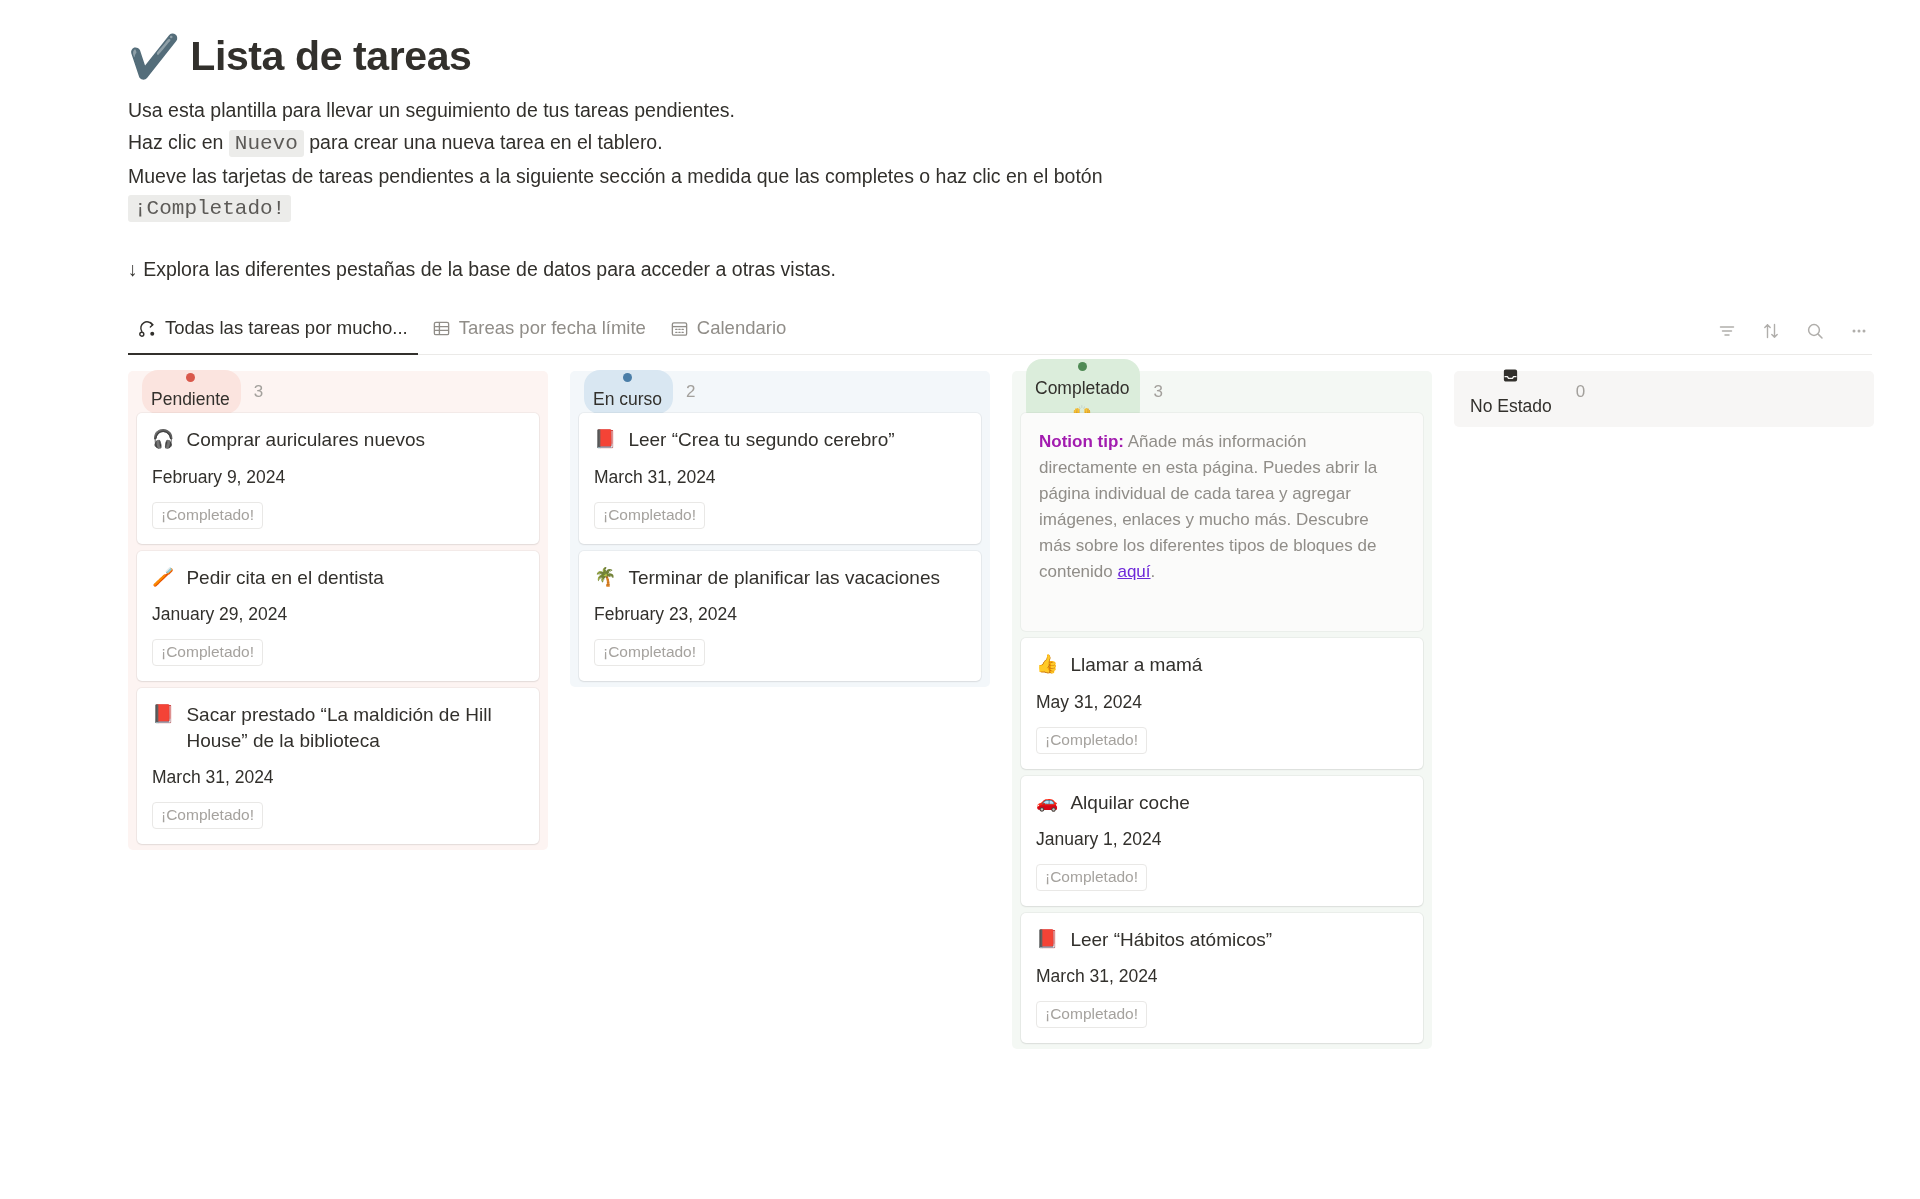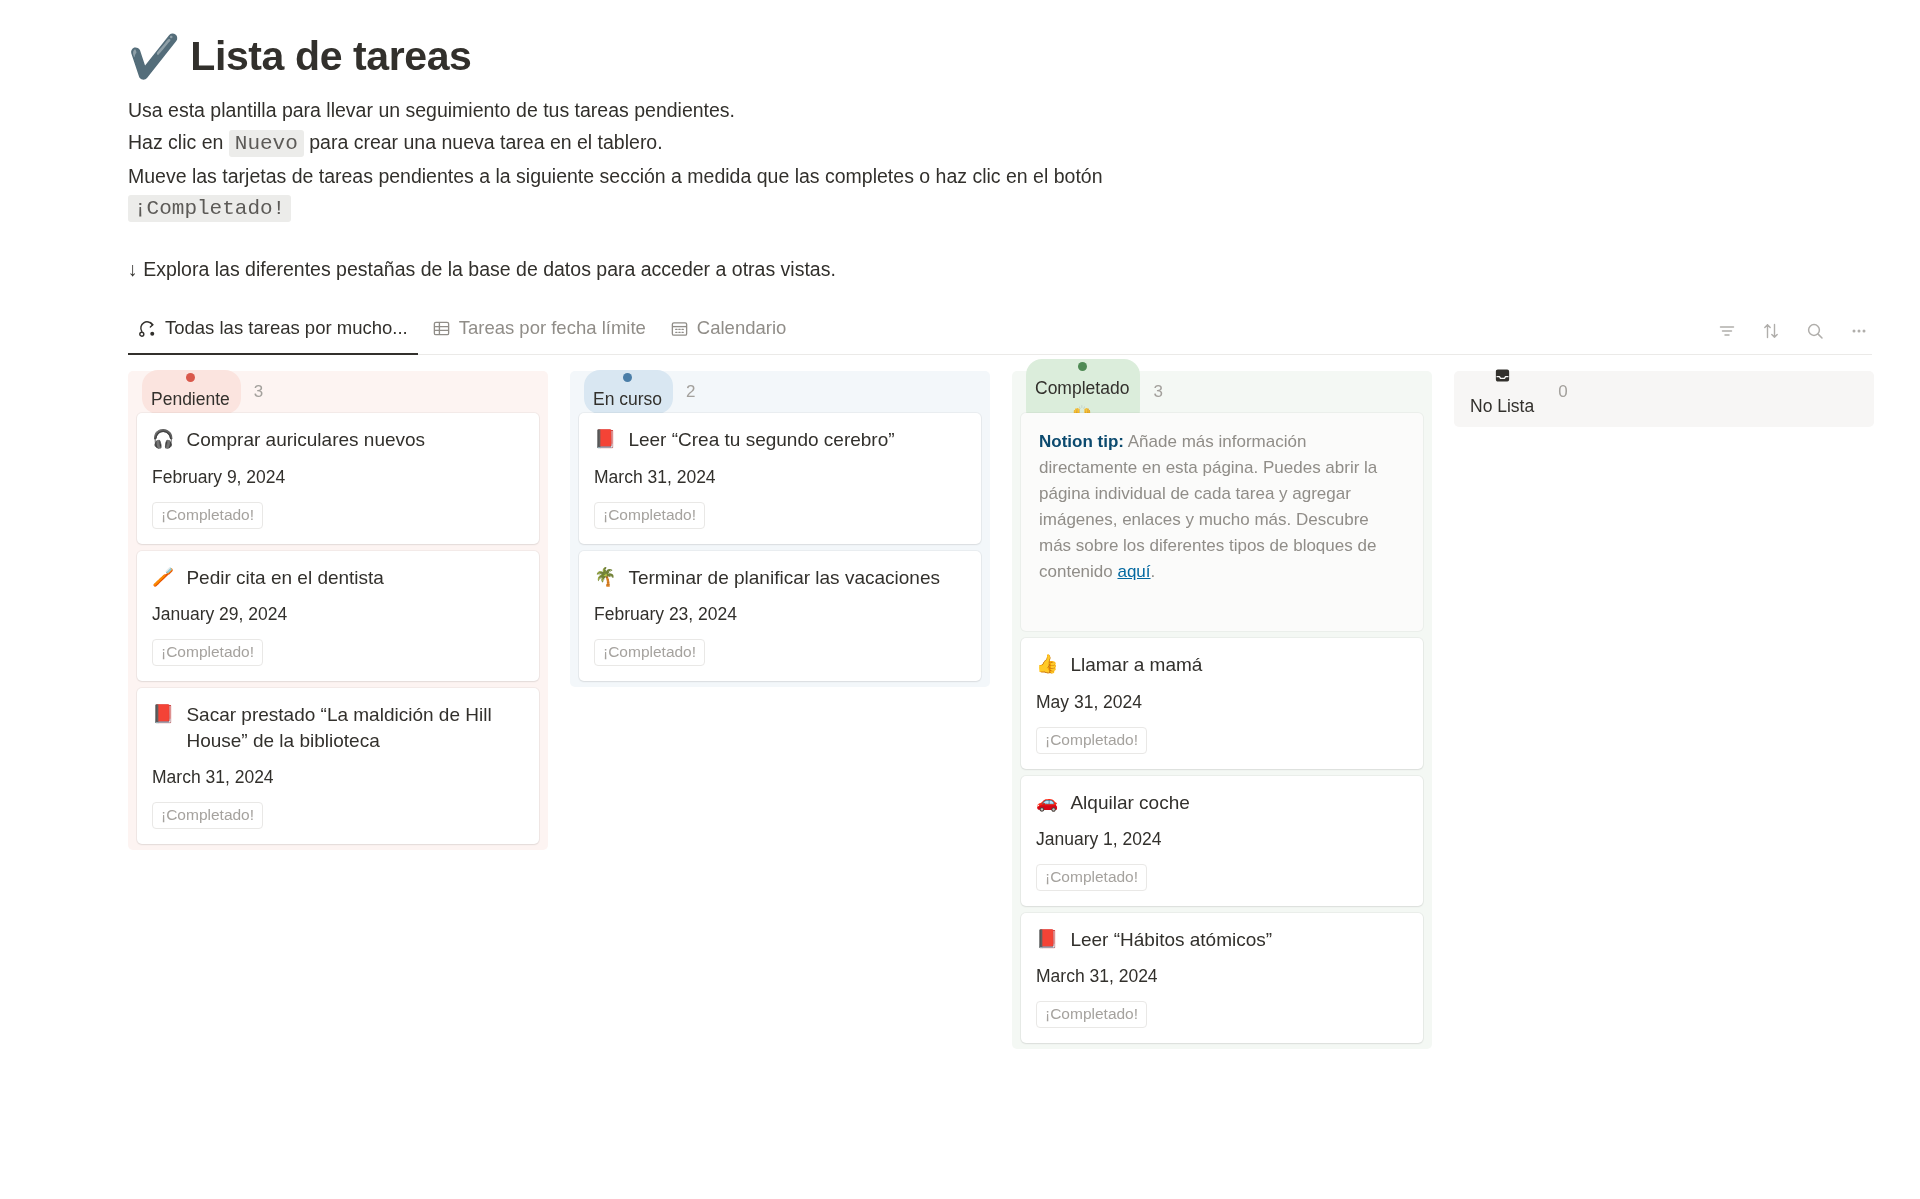--- a/index.html
+++ b/index.html
@@ -228,24 +228,24 @@
     padding: 16px 18px;
     min-height: 218px;
   }
   .tip-text {
     font-size: 17px;
     line-height: 1.52;
     color: #908d88;
   }
   .tip-label {
     font-weight: bold;
-    color: #0c4a6e;
+    color: #a21caf;
   }
   .tip-link {
-    color: #0369a1;
+    color: #6d28d9;
     text-decoration: underline;
     cursor: pointer;
   }
 </style>
 </head>
 <body>
 
 <div class="page">
   <div class="content">
 
@@ -459,21 +459,21 @@
 
       <div class="column col-noestado">
         <div class="col-head">
           <span class="status-pill pill-plain">
             <span>
               <svg width="17" height="17" viewBox="0 0 20 20" fill="none" stroke="#32302c" stroke-width="1.6" stroke-linejoin="round">
                 <path d="M3 5.2a1.4 1.4 0 0 1 1.4-1.4h11.2A1.4 1.4 0 0 1 17 5.2v9.6a1.4 1.4 0 0 1-1.4 1.4H4.4A1.4 1.4 0 0 1 3 14.8z" fill="#32302c"></path>
                 <path d="M3 11.4h3.4l1.3 1.9h4.6l1.3-1.9H17" fill="none" stroke="#f7f6f5"></path>
               </svg>
             </span>
-            <span>No Lista</span>
+            <span>No Estado</span>
           </span>
           <span class="col-count">0</span>
         </div>
         <div class="col-body"></div>
       </div>
 
     </div>
   </div>
 </div>
 

